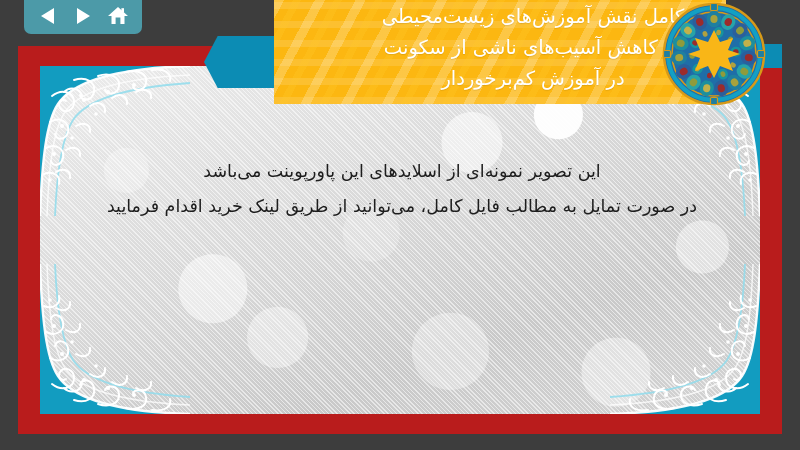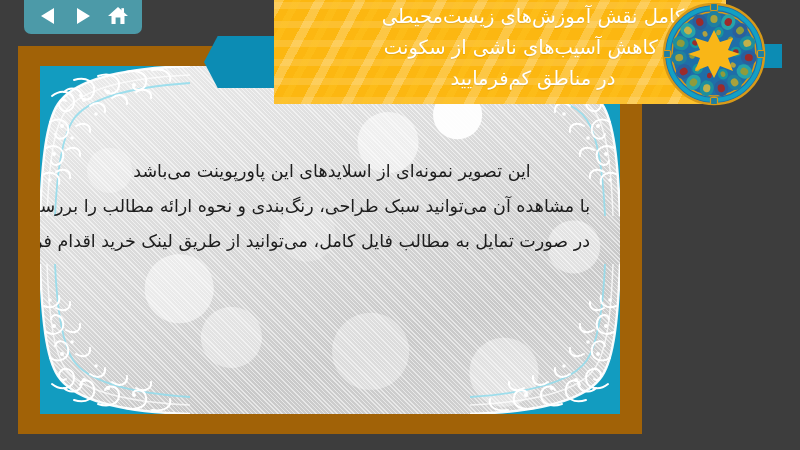--- a/index.html
+++ b/index.html
@@ -33,22 +33,22 @@
     width:28px; height:26px;
     display:flex; align-items:center; justify-content:center;
     cursor:pointer;
   }
   .nav-btn svg { display:block; }
 
   
   #slide {
     position:absolute;
     left:18px; top:46px;
-    width:624px; height:388px;
-    background:#a16207;
+    width:764px; height:388px;
+    background:#b91c1c;
     overflow:hidden;
   }
   
   #slide-inner {
     position:absolute;
     left:22px; top:20px; right:22px; bottom:20px;
     background:
        radial-gradient(circle at 72% 14%, rgba(255,255,255,.95) 0 24px, rgba(255,255,255,0) 25px),
        radial-gradient(circle at 60% 22%, rgba(255,255,255,.55) 0 30px, rgba(255,255,255,0) 31px),
        radial-gradient(circle at 24% 64%, rgba(255,255,255,.50) 0 34px, rgba(255,255,255,0) 35px),
@@ -316,35 +316,34 @@
             <circle cx="14" cy="88" r="2"></circle>
               <circle cx="10" cy="114" r="1.8"></circle>
             <circle cx="56" cy="48" r="1.8"></circle>
               <circle cx="32" cy="72" r="1.8"></circle>
           </g>
         </svg>
       </div>
 
       <div id="body-text">
         <span class="body-line">این تصویر نمونه‌ای از اسلایدهای این پاورپوینت می‌باشد</span>
-        <span class="body-line">با مشاهده آن می‌توانید سبک طراحی، رنگ‌بندی و نحوه ارائه مطالب را بررسی نمایید</span>
         <span class="body-line">در صورت تمایل به مطالب فایل کامل، می‌توانید از طریق لینک خرید اقدام فرمایید</span>
       </div>
 
     </div>
   </div>
 
   <div id="banner-tab"></div>
   <div id="banner-right-stub"></div>
 
   <div id="title-banner">
     <div id="title-text">
       <div>کامل نقش آموزش‌های زیست‌محیطی</div>
       <div>در کاهش آسیب‌های ناشی از سکونت</div>
-      <div>در مناطق کم‌فرمایید</div>
+      <div>در آموزش کم‌برخوردار</div>
     </div>
   </div>
 
   <div id="medallion">
     <svg viewBox="0 0 104 104">
       <defs>
         <clipPath id="mclip">
             <circle cx="52" cy="52" r="50"></circle>
           </clipPath>
       </defs>

